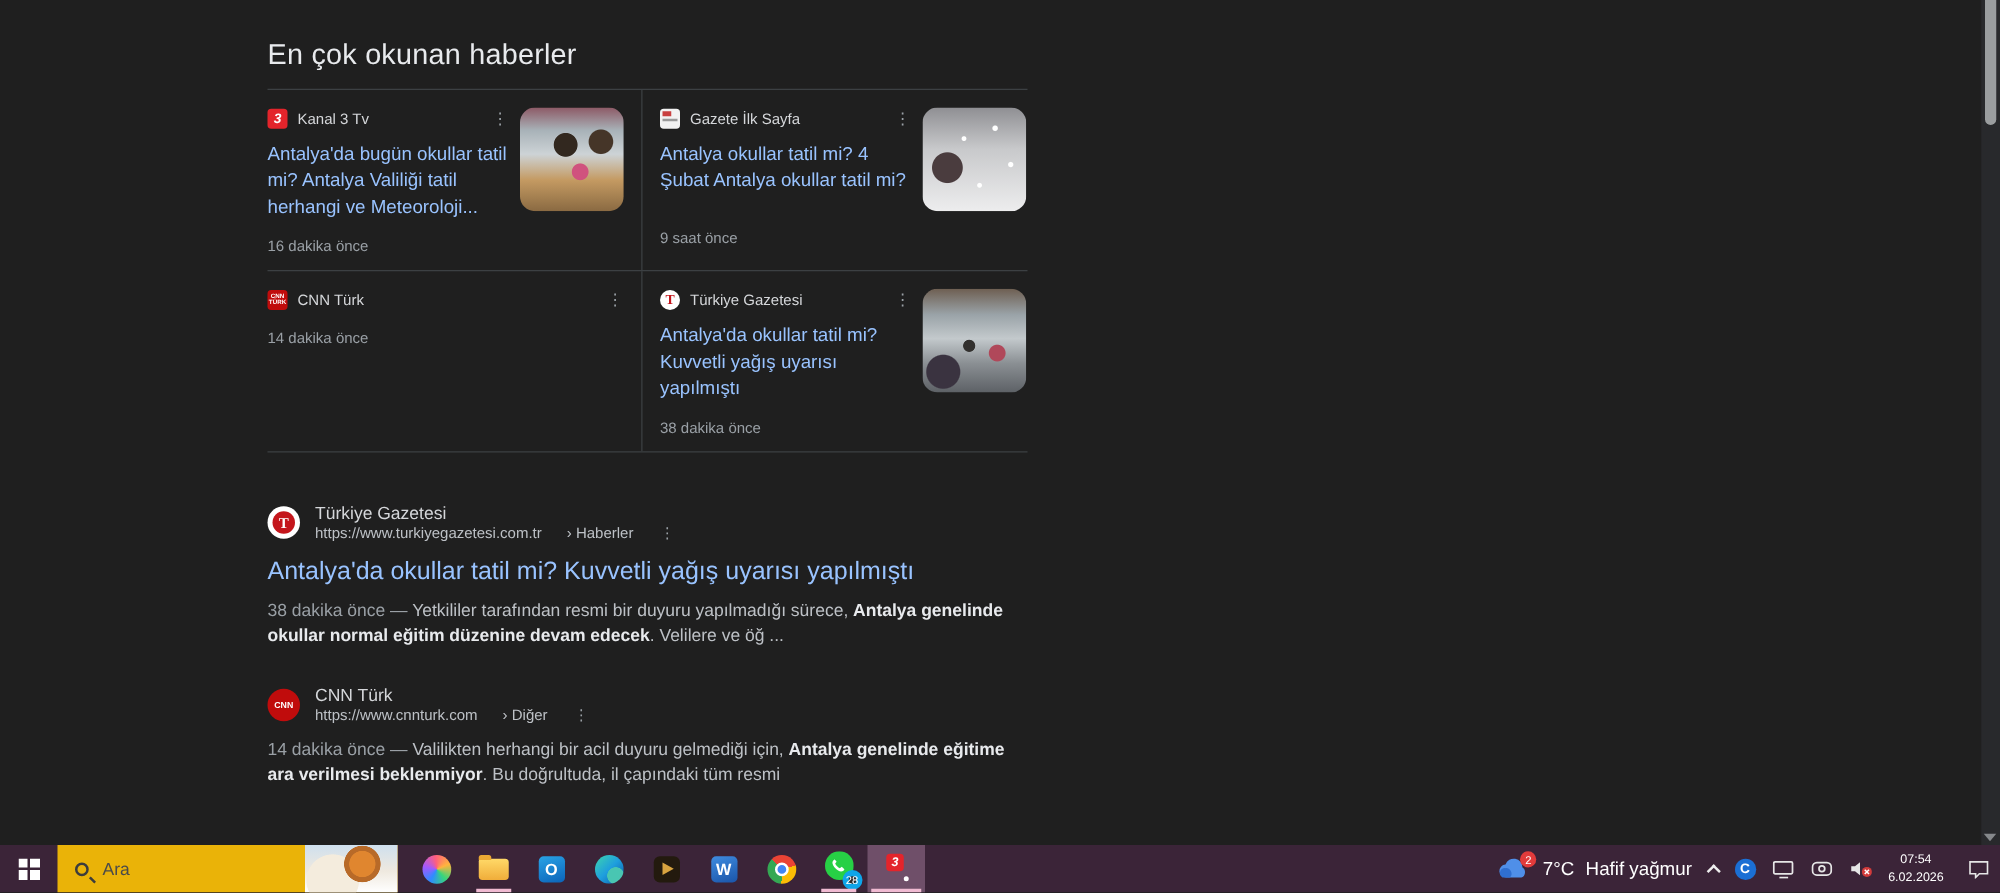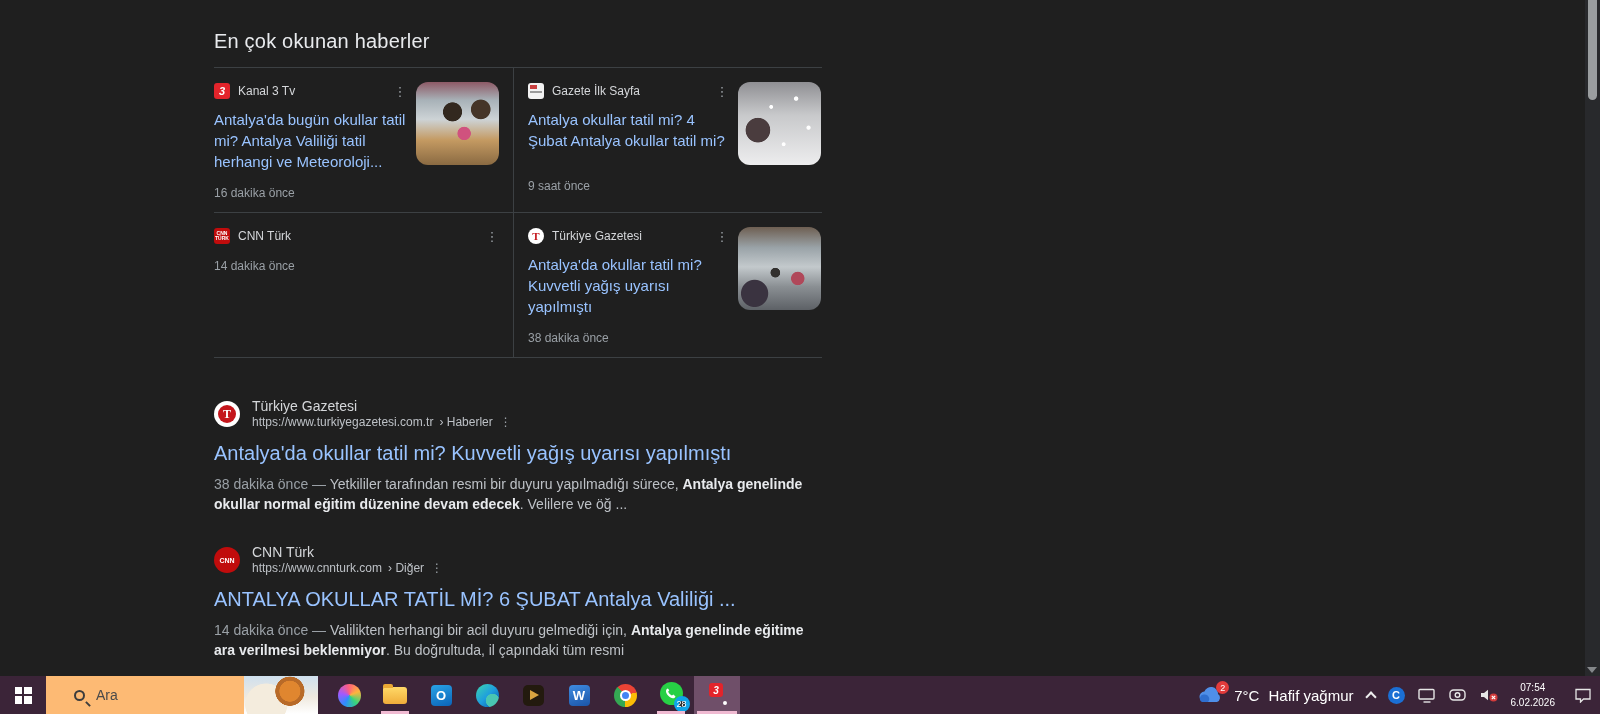--- a/index.html
+++ b/index.html
@@ -6,21 +6,21 @@
   html,body { width:1600px; height:714px; overflow:hidden; }
   body {
     background:#1f1f1f;
     font-family:"Liberation Sans","DejaVu Sans",sans-serif;
     position:relative;
     color:#e8eaed;
   }
 
   
   .content { position:absolute; left:214px; top:0; width:608px; }
-  .section-title { font-size:20px; font-weight:400; color:#e8eaed; margin:30px 0 14px; letter-spacing:.2px; }
+  .section-title { font-size:23px; font-weight:400; color:#e8eaed; margin:30px 0 14px; letter-spacing:.2px; }
   .hline { border-top:1px solid #3c4043; }
 
   .card-row { display:flex; border-bottom:1px solid #3c4043; }
   .card { padding:14px 0 12px; }
   .card.left  { width:300px; padding-right:14px; border-right:1px solid #3c4043; }
   .card.right { width:307px; padding-left:14px; }
   .card-main { display:flex; gap:9px; }
   .card-text { flex:1; min-width:0; }
   .card-header { display:flex; align-items:center; gap:8px; height:18px; }
   .source-logo { width:16px; height:16px; border-radius:3px; flex:none;
@@ -67,41 +67,41 @@
   .result { margin-bottom:30px; }
   .result-header { display:flex; gap:12px; align-items:center; cursor:pointer; }
   .favicon { width:26px; height:26px; border-radius:50%; flex:none;
     display:flex; align-items:center; justify-content:center; }
   .fav-tg { background:#fff; }
   .fav-tg .emblem { width:18px; height:18px; border-radius:50%; background:#c4161c; color:#fff;
     font-family:"Liberation Serif",serif; font-weight:700; font-size:12px;
     display:flex; align-items:center; justify-content:center; }
   .fav-cnn { background:#c00c0c; color:#fff; font-weight:700; font-size:7px; }
   .rs-name { font-size:14px; color:#d5d7da; line-height:17px; }
-  .rs-url { font-size:12px; color:#bdc1c6; line-height:15px; display:flex; align-items:center; gap:6px; }
+  .rs-url { font-size:12px; color:#bdc1c6; line-height:15px; display:flex; align-items:center; gap:20px; }
   .rs-url .dots-v { font-size:12px; }
   .result-title { display:block; margin-top:11px; font-size:20px; line-height:24px; color:#99c3ff; cursor:pointer; }
   .result-snippet { margin-top:9px; width:612px; font-size:14px; line-height:20px; color:#bdc1c6; }
   .result-snippet .b { font-weight:700; color:#e8eaed; }
   .result-snippet .d { color:#9aa0a6;margin-top:15px; }
 
   
   .scroll-track { position:absolute; right:0; top:0; width:15px; height:676px; background:#28292c; }
   .scroll-thumb { position:absolute; right:3px; top:0; width:9px; height:100px; background:#9a9d9f; border-radius:0 0 5px 5px; cursor:pointer; }
   .scroll-arrow { position:absolute; right:3px; bottom:3px; width:0; height:0; cursor:pointer;
     border-left:5px solid transparent; border-right:5px solid transparent; border-top:6px solid #85888b; }
 
   
   .taskbar { position:absolute; left:0; bottom:0; width:1600px; height:38px;
     background:#3b2438; display:flex; align-items:stretch; z-index:10; }
   .start-btn { width:46px; display:flex; align-items:center; justify-content:center; cursor:pointer; }
   .win-logo { width:17px; height:17px; display:grid; grid-template-columns:1fr 1fr; grid-template-rows:1fr 1fr; gap:2px; }
   .win-logo span { background:#fff; }
-  .search-box { width:272px; background:#fdba74; display:flex; align-items:center;
-    padding-left:28px; gap:11px; position:relative; cursor:text; }
+  .search-box { width:272px; background:#eab308; display:flex; align-items:center;
+    padding-left:14px; gap:11px; position:relative; cursor:text; }
   .mag { width:11px; height:11px; border:2px solid #3c3c3c; border-radius:50%; position:relative; flex:none; }
   .mag::after { content:""; position:absolute; width:6px; height:2px; background:#3c3c3c;
     transform:rotate(45deg); left:9px; top:11px; }
   .search-text { font-size:14px; color:#4a4a4a; }
   .search-art { position:absolute; right:0; top:0; width:74px; height:100%; overflow:hidden; background:
     radial-gradient(circle at 62% 40%, #e0862f 0 20%, #b86a28 21% 28%, transparent 29%),
     radial-gradient(circle at 30% 75%, #f4ecdd 0 35%, transparent 36%),
     linear-gradient(180deg,#cfe0ee 0%,#efe9df 55%,#ffffff 100%); }
 
   .tb-apps { display:flex; align-items:stretch; margin-left:8px; }
@@ -245,21 +245,20 @@
         </span>
         <span>
           <div class="rs-name">CNN Türk</div>
           <div class="rs-url">
             <span>https://www.cnnturk.com</span>
             <span>› Diğer</span>
             <span class="dots-v">⋮</span>
           </div>
         </span>
       </div>
-      <a class="result-title">ANTALYA OKULLAR TATİL Mİ? 6 ŞUBAT Antalya Valiliği ...</a>
       <div class="result-snippet"><span class="d">14 dakika önce — </span><span>Valilikten herhangi bir acil duyuru gelmediği için, </span><span class="b">Antalya genelinde eğitime ara verilmesi beklenmiyor</span><span>. Bu doğrultuda, il çapındaki tüm resmi</span></div>
     </div>
 
   </div>
 </div>
 
 <div class="scroll-track">
   <div class="scroll-thumb"></div>
   <div class="scroll-arrow"></div>
 </div>

